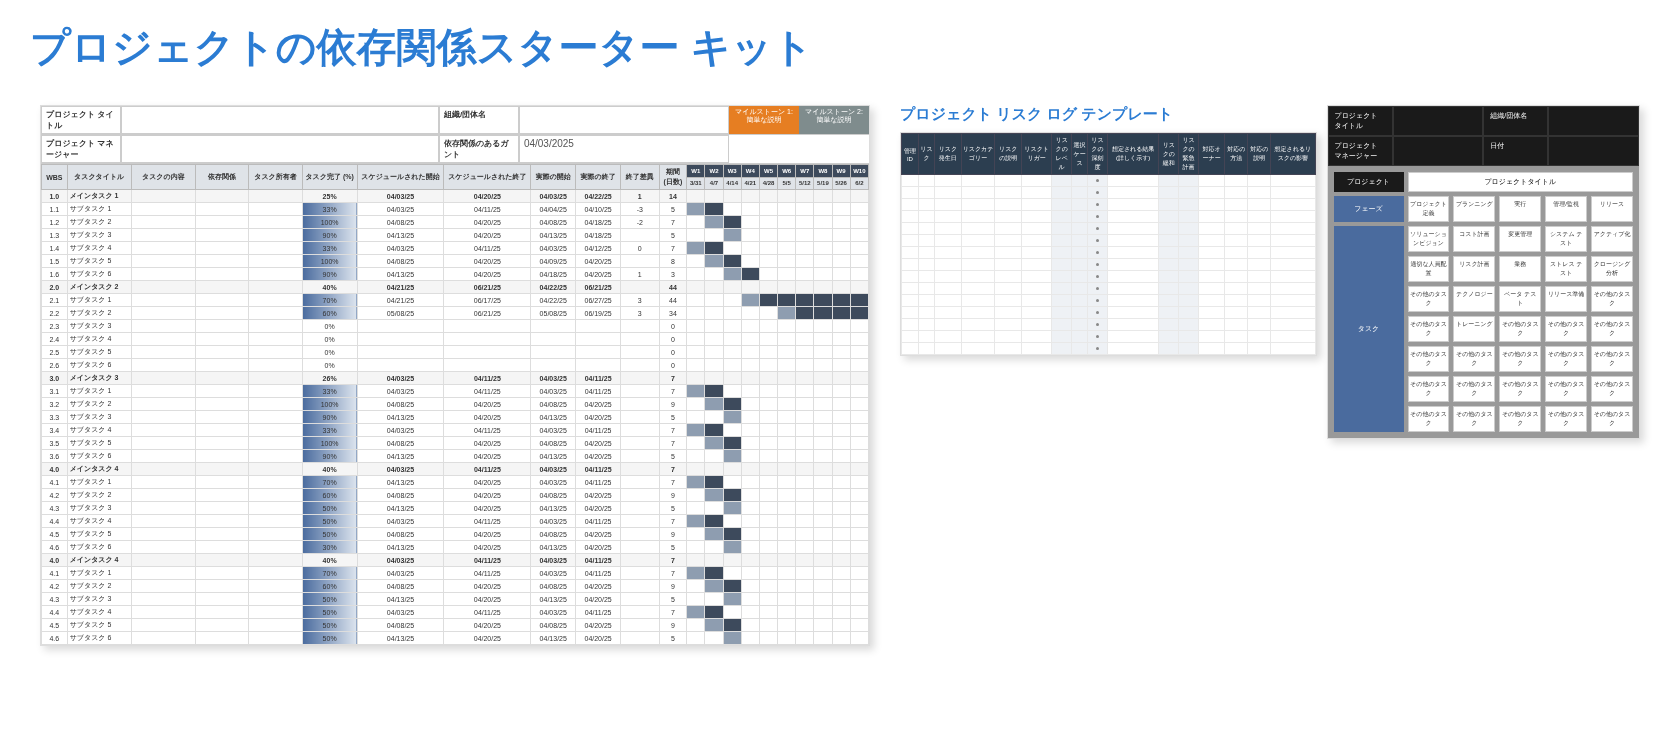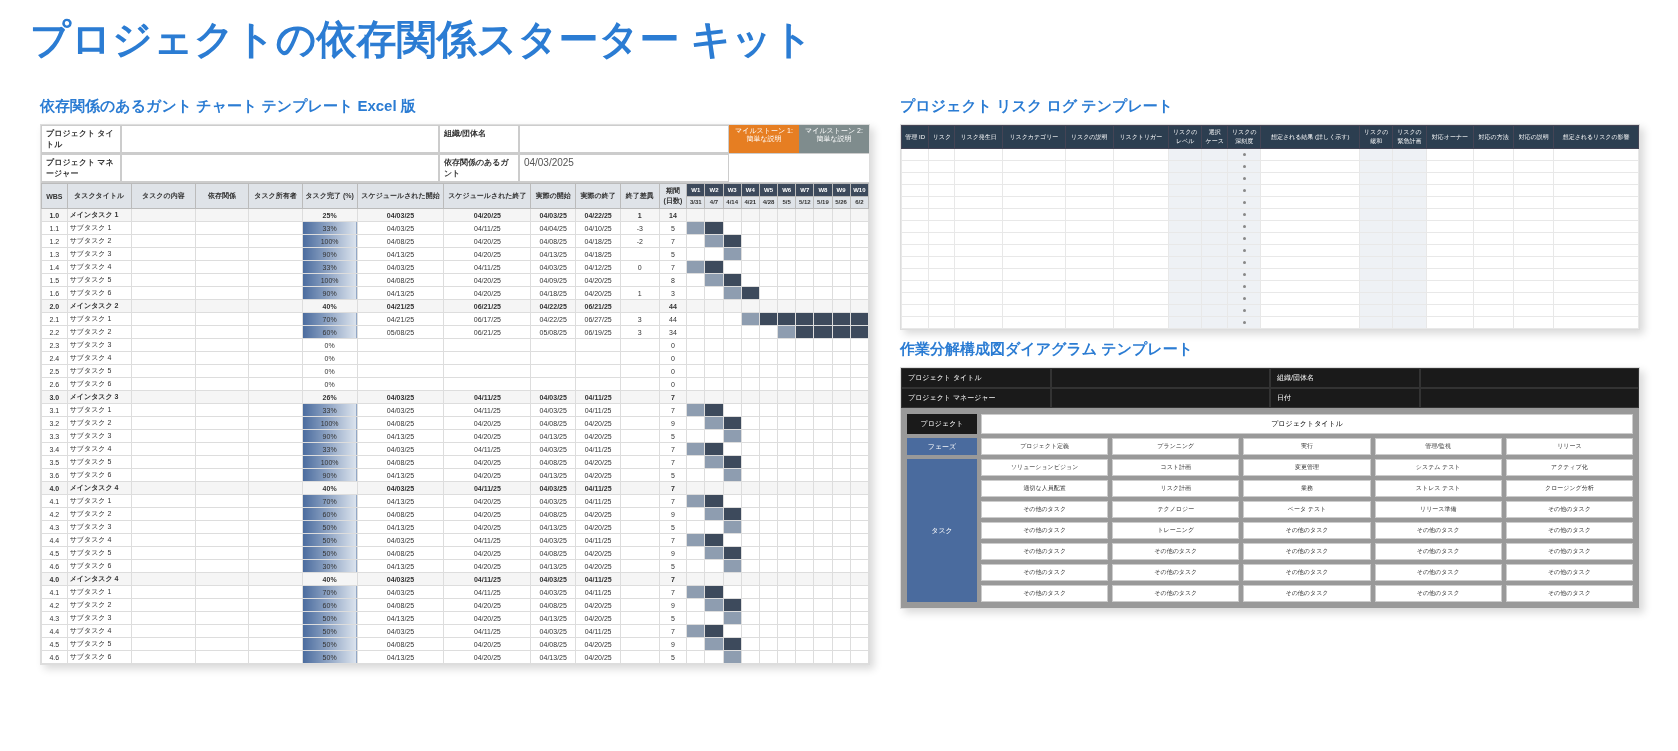--- a/index.html
+++ b/index.html
@@ -1,20 +1,20 @@
 <!DOCTYPE html>
 <html><head>
 <meta charset="utf-8">
 <style>
 *{box-sizing:border-box;margin:0;padding:0;font-family:"Hiragino Sans","Yu Gothic",Meiryo,sans-serif}
 body{background:#fff;width:1678px;height:751px;position:relative;overflow:hidden}
-.page-title{font-size:40px;font-weight:600;color:#2b7cd3;padding:12px 0 10px 30px}
+.page-title{font-size:40px;font-weight:600;color:#2b7cd3;padding:20px 0 10px 30px}
 .panels{display:flex;gap:30px;padding-left:40px;padding-top:20px}
 .left-col{width:830px}
-.right-col{width:740px;display:flex;flex-direction:column;gap:10px}
+.right-col{width:740px;display:flex;flex-direction:row;gap:10px}
 .panel-title{font-size:15px;font-weight:600;color:#2b7cd3;margin-bottom:8px}
 .card{background:#fff;border:1px solid #ddd;box-shadow:4px 4px 8px rgba(0,0,0,.15)}
 
 .gantt{font-size:8px}
 .gantt .hdr{display:flex;border-bottom:1px solid #ccc}
 .gantt .hdr .lab{width:80px;background:#fff;border:1px solid #ccc;padding:2px 4px;font-weight:600;color:#333;font-size:8px}
 .gantt .hdr .val{flex:1;border:1px solid #ccc;padding:2px 4px;color:#555;font-size:10px}
 .gantt .hdr .ms{width:70px;text-align:center;padding:2px;font-size:7px;line-height:1.1}
 .ms1{background:#e67e22;color:#fff}
 .ms2{background:#7f8c8d;color:#fff}
@@ -48,21 +48,20 @@
 .col-wbs{width:24px}.col-title{width:60px}.col-desc{width:60px}.col-dep{width:50px}.col-owner{width:50px}
 .col-pct{width:46px}.col-d{width:42px}.col-se{width:36px}.col-dur{width:26px}
 </style>
 </head>
 <body>
 
 <h1 class="page-title">プロジェクトの依存関係スターター キット</h1>
 
 <div class="panels">
   <div class="left-col">
-    <div class="panel-title">依存関係のあるガント チャート テンプレート Excel 版</div>
     <div class="card gantt">
       <div class="hdr">
         <div class="lab">プロジェクト タイトル</div>
         <div class="val" style="flex:2"></div>
         <div class="lab">組織/団体名</div>
         <div class="val" style="flex:1.3"></div>
         <div class="ms ms1" style="width:70px">マイルストーン 1:
 簡単な説明</div>
         <div class="ms ms2" style="width:70px">マイルストーン 2:
 簡単な説明</div>
@@ -1253,21 +1252,20 @@
                 <td class=" "></td>
                 <td class=" "></td>
                 <td class=" "></td>
                 <td class=" "></td>
               </tr>
             </tbody>
           </table>
       </div>
     </div>
     <div>
-      <div class="panel-title">作業分解構成図ダイアグラム テンプレート</div>
       <div class="card wbs">
         <div class="wbs-hdr">
           <div class="box" style="flex:2">プロジェクト タイトル</div>
           <div class="box" style="flex:3;background:#1a1a1a"></div>
           <div class="box" style="flex:2">組織/団体名</div>
           <div class="box" style="flex:3;background:#1a1a1a"></div>
         </div>
         <div class="wbs-hdr">
           <div class="box" style="flex:2">プロジェクト マネージャー</div>
           <div class="box" style="flex:3;background:#1a1a1a"></div>

